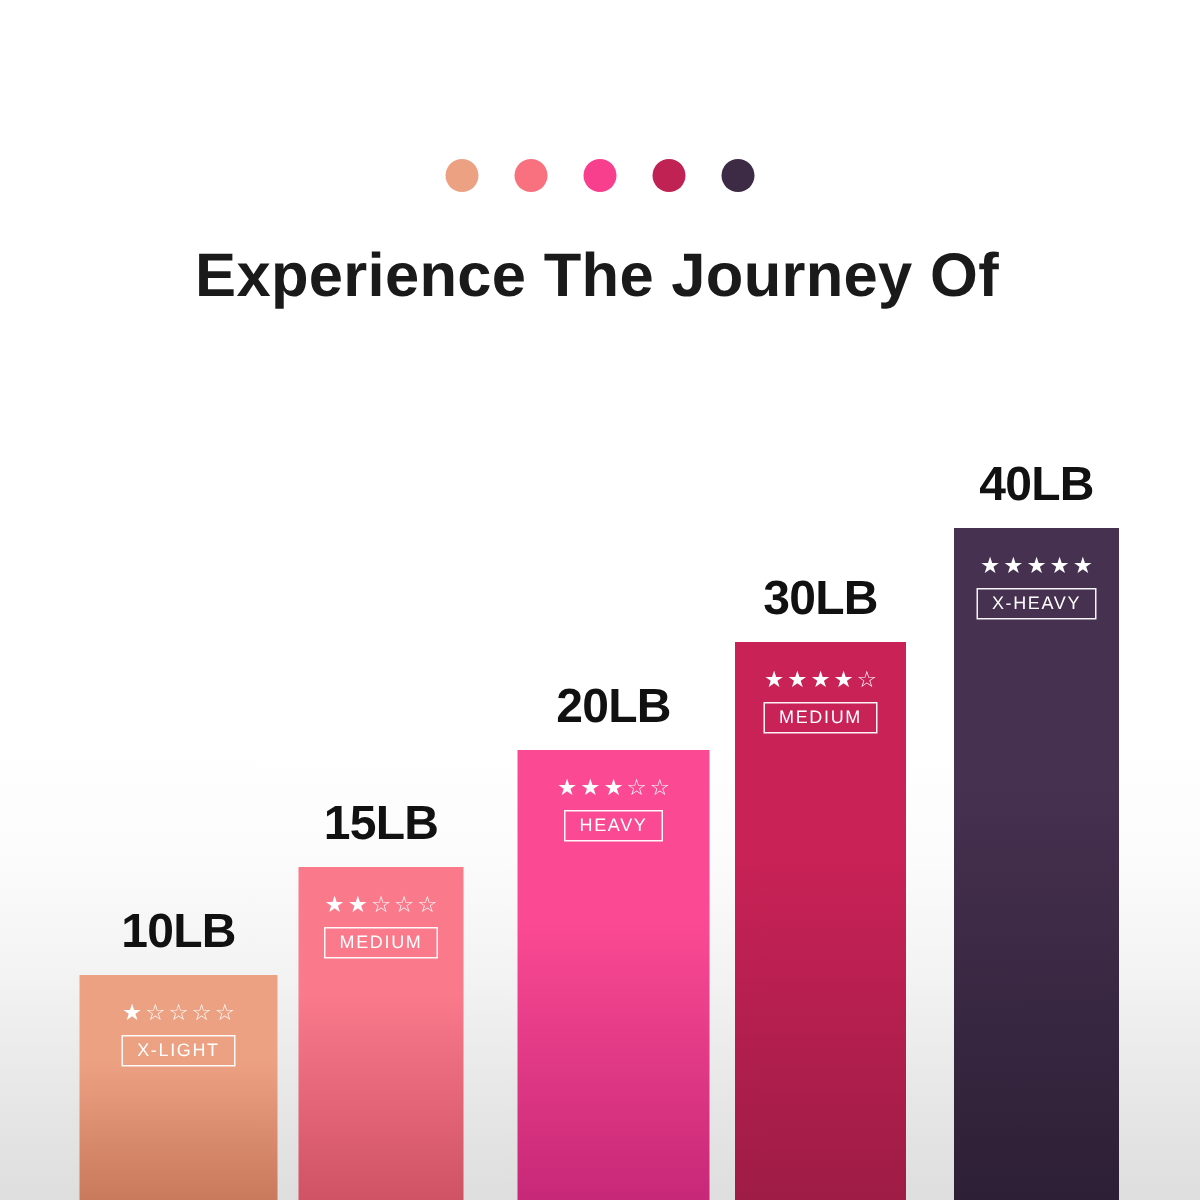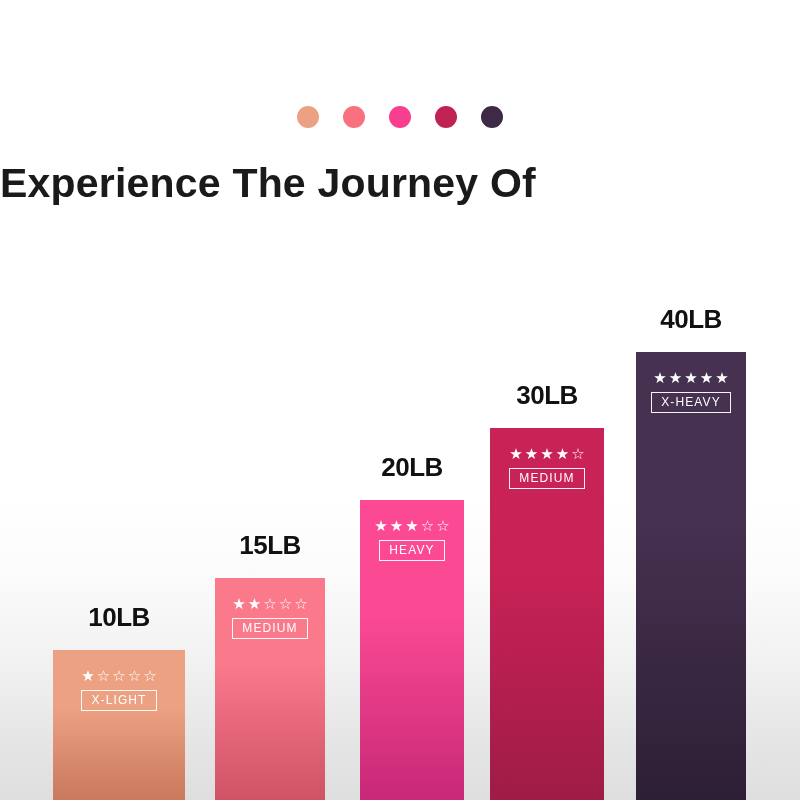--- a/index.html
+++ b/index.html
@@ -45,21 +45,21 @@
     border-radius: 50%;
     display: block;
   }
 
   
   .heading {
     position: absolute;
     top: 148px;
     left: 0;
     width: 796px;
-    text-align: left;
+    text-align: center;
     color: #1a1a1a;
     font-size: 41px;
     font-weight: bold;
     line-height: 70px;
     letter-spacing: 0.2px;
   }
   .heading .line {
     display: block;
     white-space: nowrap;
   }
@@ -75,21 +75,21 @@
 
   .bar-group {
     position: absolute;
     bottom: 0;
   }
 
   .bar-label {
     position: absolute;
     left: 50%;
     transform: translateX(-50%);
-    font-size: 26px;
+    font-size: 32px;
     font-weight: bold;
     color: #111111;
     white-space: nowrap;
     letter-spacing: -0.5px;
   }
 
   .bar {
     position: absolute;
     left: 0;
     bottom: 0;
@@ -155,36 +155,36 @@
               <span class="star">★</span>
               <span class="star">☆</span>
               <span class="star">☆</span>
               <span class="star">☆</span>
               <span class="star">☆</span>
             </div>
             <div class="badge">X-LIGHT</div>
           </div>
         </div>
       </div>
-      <div class="bar-group" style="left: 215px; width: 110px; height: 222px;">
+      <div class="bar-group" style="left: 199px; width: 110px; height: 222px;">
         <div class="bar-label" style="top: -48px;">15LB</div>
         <div class="bar" style="height: 100%; background: linear-gradient(rgb(250, 122, 140) 0%, rgb(250, 122, 140) 38%, rgb(207, 82, 101) 100%);">
           <div class="bar-inner">
             <div class="stars">
               <span class="star">★</span>
               <span class="star">★</span>
               <span class="star">☆</span>
               <span class="star">☆</span>
               <span class="star">☆</span>
             </div>
             <div class="badge">MEDIUM</div>
           </div>
         </div>
       </div>
-      <div class="bar-group" style="left: 360px; width: 104px; height: 300px; border-radius: 25px;">
+      <div class="bar-group" style="left: 345px; width: 128px; height: 300px; border-radius: 25px;">
         <div class="bar-label" style="top: -48px;">20LB</div>
         <div class="bar" style="height: 100%; background: linear-gradient(rgb(251, 74, 147) 0%, rgb(251, 74, 147) 38%, rgb(199, 40, 120) 100%);">
           <div class="bar-inner">
             <div class="stars">
               <span class="star">★</span>
               <span class="star">★</span>
               <span class="star">★</span>
               <span class="star">☆</span>
               <span class="star">☆</span>
             </div>

